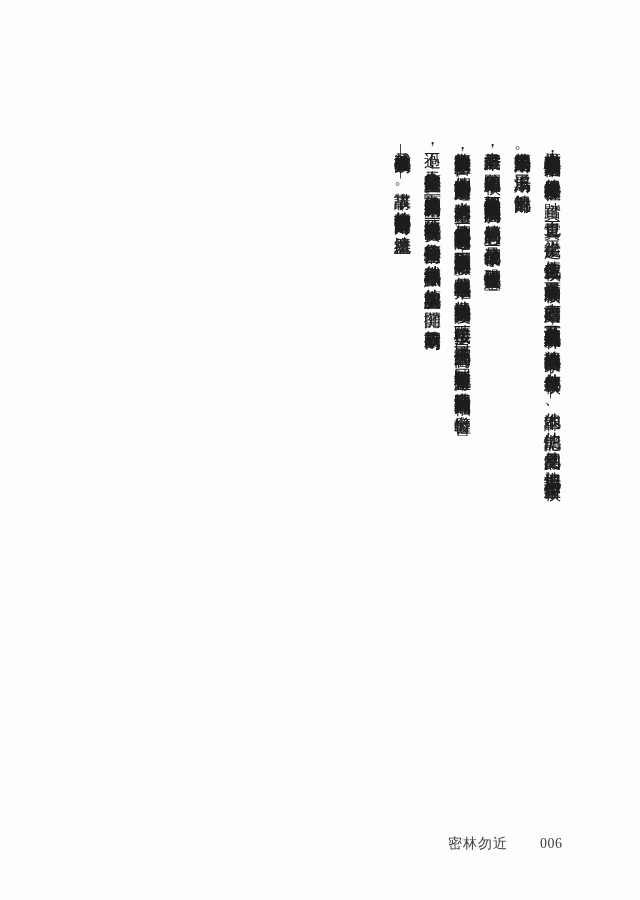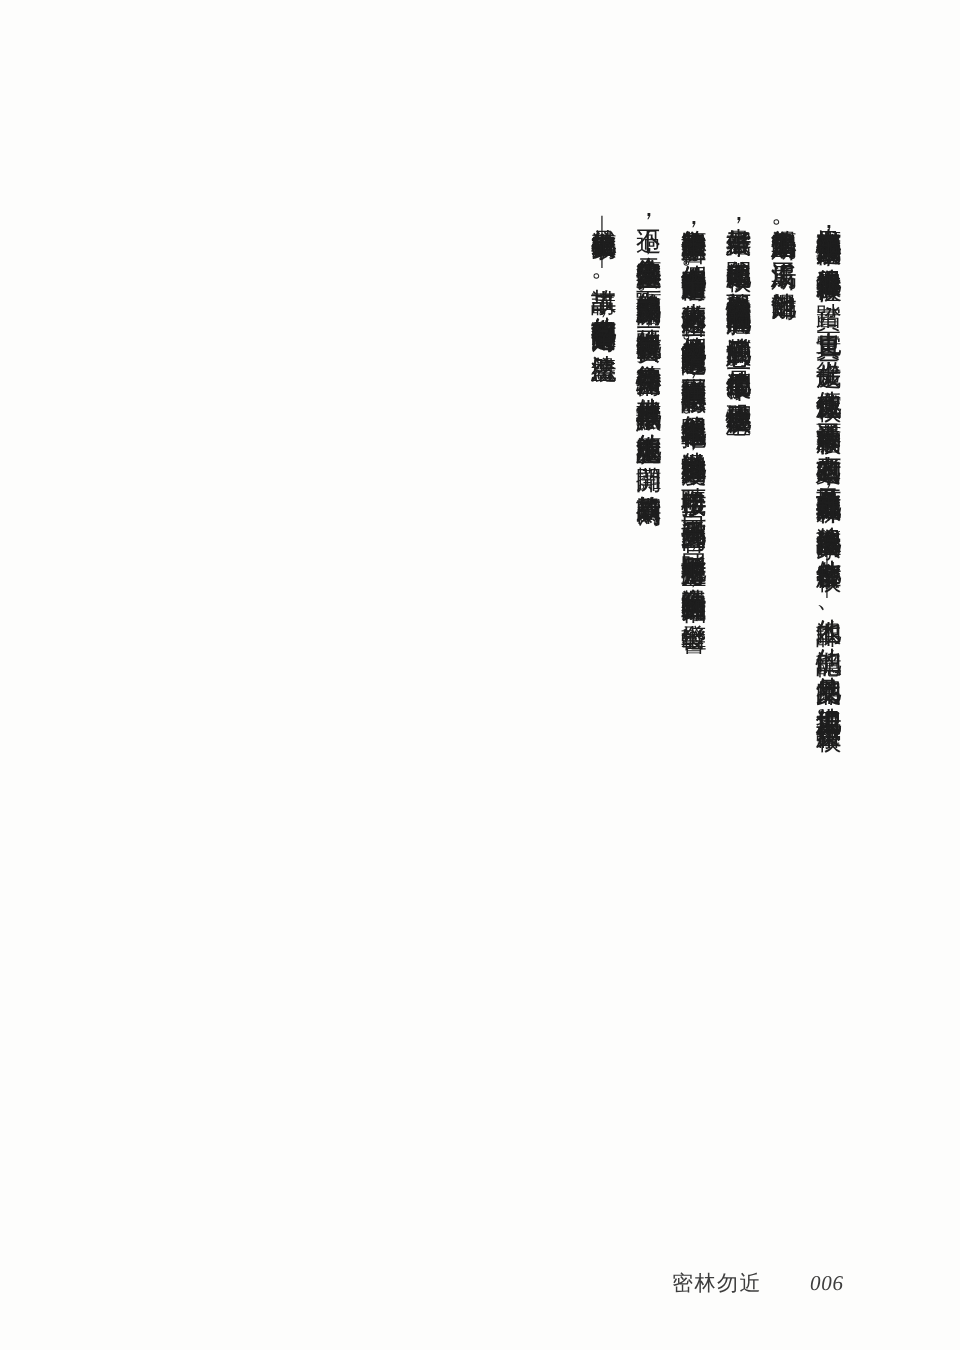--- a/index.html
+++ b/index.html
@@ -38,25 +38,23 @@
     top: 835px;
     left: 448px;
     display: flex;
     align-items: baseline;
     gap: 32px;
     color: #3d3d3d;
     font-size: 14px;
   }
   .footer .book-title {
     letter-spacing: 1px;
-    margin-top: 12px;
   }
   .footer .page-number {
     letter-spacing: 0.5px;
-    font-style: italic;
   }
 </style>
 </head>
 <body>
 
 <div class="page">
 
   <div class="text-block">
     <p>大概只有安德魯不渴望夏天或假期趕快來，他覺得還是待在學校裡舒服，踏實，也更真實。從十二歲起，他便在威克伍住校，覆滿了常春藤的校牆、古老的石砌建築，乃至校地各處可見的玫瑰花園跟森林，讓他感覺這裡像自己的家。他什麼都留在學校——他的課本、他的記憶、他的文具用品。他也把湯馬斯·萊伊留在學校。</p>
     <p>安德魯渴望的是湯馬斯。沒了湯馬斯，他飢渴難耐。</p>

